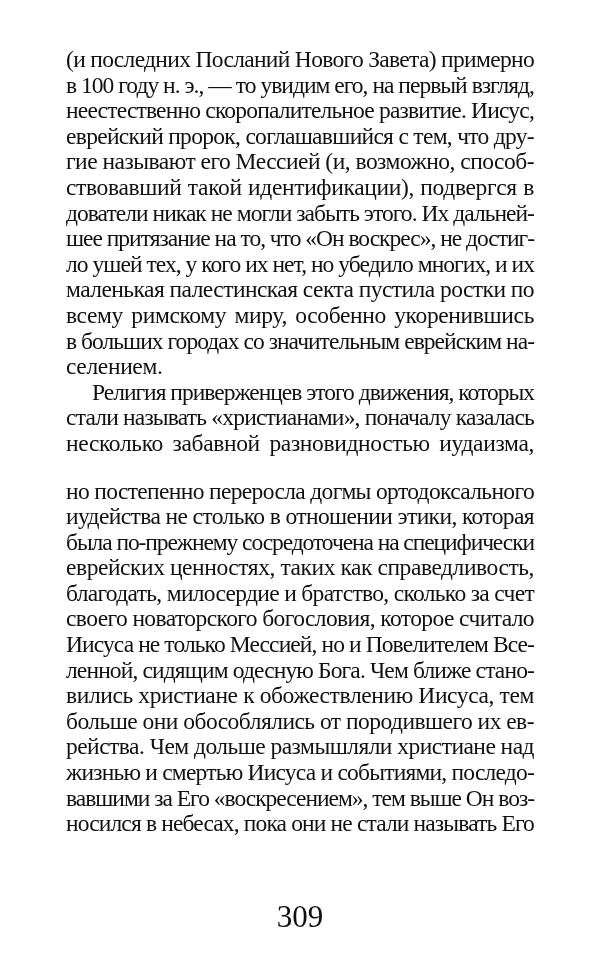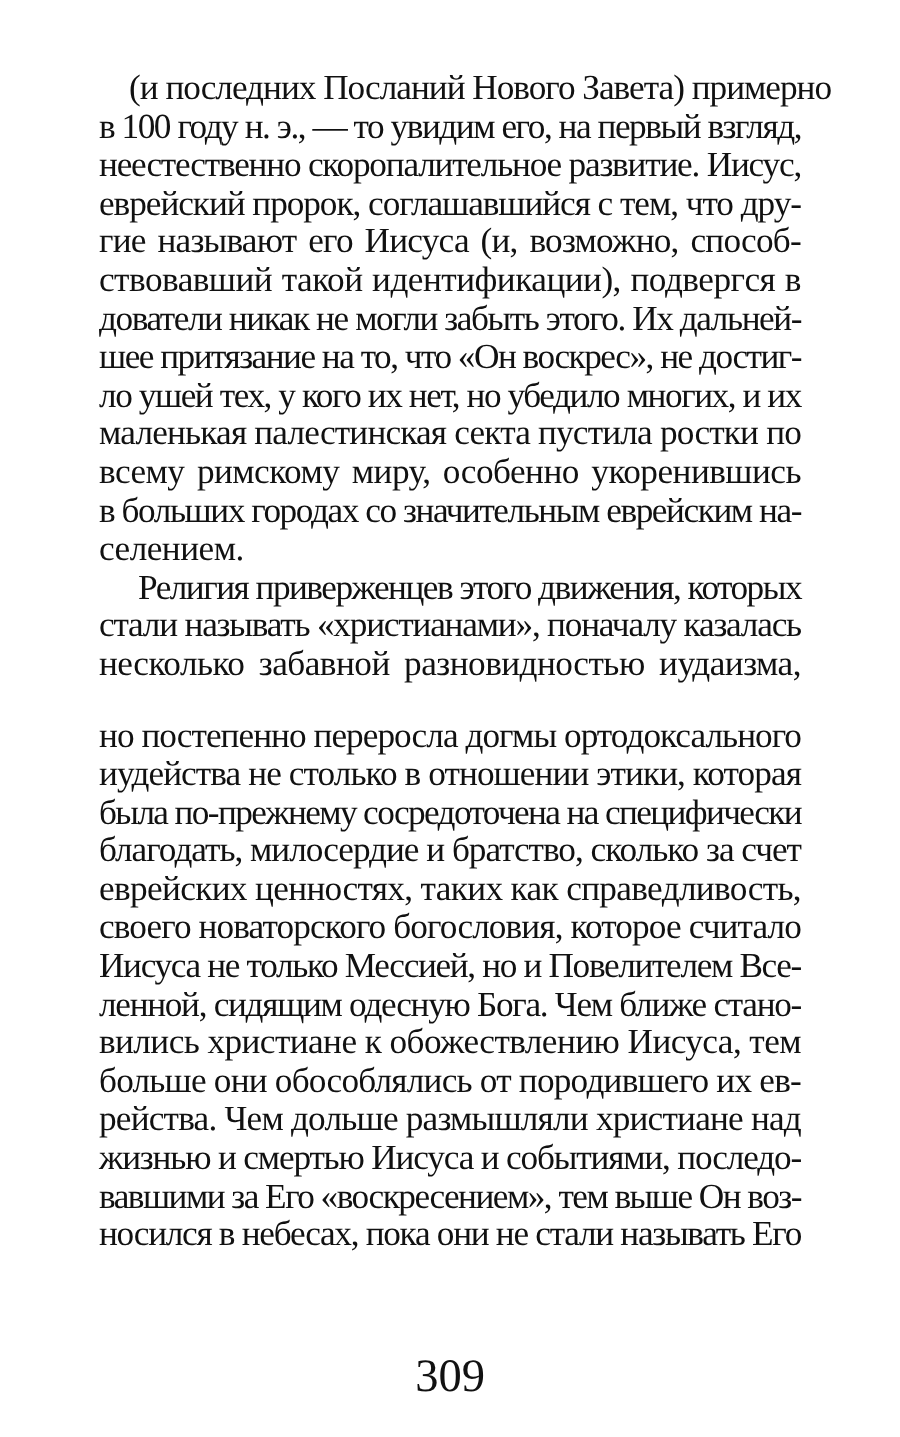--- a/index.html
+++ b/index.html
@@ -58,44 +58,44 @@
       padding-left: -4px;
     }
   </style>
 </head>
 <body>
 
 <div class="page">
   <div class="text-block">
 
     <div>
-      <span class="line" style="letter-spacing: -0.674306px; margin-left: 20px;">(и последних Посланий Нового Завета) примерно</span>
+      <span class="line" style="letter-spacing: -0.674306px;">(и последних Посланий Нового Завета) примерно</span>
       <span class="line" style="letter-spacing: -0.974099px;">в 100 году н. э., — то увидим его, на первый взгляд,</span>
       <span class="line" style="letter-spacing: -0.808112px;">неестественно скоропалительное развитие. Иисус,</span>
       <span class="line" style="letter-spacing: -0.695412px;">еврейский пророк, соглашавшийся с тем, что дру-</span>
-      <span class="line" style="letter-spacing: -0.514742px;">гие называют его Иисуса (и, возможно, способ-</span>
+      <span class="line" style="letter-spacing: -0.514742px;">гие называют его Мессией (и, возможно, способ-</span>
       <span class="line">ствовавший такой идентификации), подвергся в</span>
       <span class="line" style="letter-spacing: -0.958737px;">дователи никак не могли забыть этого. Их дальней-</span>
       <span class="line" style="letter-spacing: -1.00656px;">шее притязание на то, что «Он воскрес», не достиг-</span>
       <span class="line" style="letter-spacing: -0.954779px;">ло ушей тех, у кого их нет, но убедило многих, и их</span>
       <span class="line" style="letter-spacing: -0.546332px;">маленькая палестинская секта пустила ростки по</span>
       <span class="line">всему римскому миру, особенно укоренившись</span>
       <span class="line" style="letter-spacing: -0.959375px;">в больших городах со значительным еврейским на-</span>
       <span class="line last">селением.</span>
     </div>
 
     <div>
       <span class="line indent" style="letter-spacing: -1.00412px;">Религия приверженцев этого движения, которых</span>
       <span class="line" style="letter-spacing: -0.803457px;">стали называть «христианами», поначалу казалась</span>
       <span class="line">несколько забавной разновидностью иудаизма,</span>
       <span class="line" style="letter-spacing: -0.645139px; margin-top: 22px;">но постепенно переросла догмы ортодоксального</span>
       <span class="line" style="letter-spacing: -0.612633px;">иудейства не столько в отношении этики, которая</span>
       <span class="line" style="letter-spacing: -1.07962px;">была по-прежнему сосредоточена на специфически</span>
+      <span class="line" style="letter-spacing: -0.434918px;">еврейских ценностях, таких как справедливость,</span>
       <span class="line" style="letter-spacing: -0.678444px;">благодать, милосердие и братство, сколько за счет</span>
-      <span class="line" style="letter-spacing: -0.434918px;">еврейских ценностях, таких как справедливость,</span>
       <span class="line" style="letter-spacing: -0.589694px;">своего новаторского богословия, которое считало</span>
       <span class="line" style="letter-spacing: -0.896543px;">Иисуса не только Мессией, но и Повелителем Все-</span>
       <span class="line" style="letter-spacing: -0.865285px;">ленной, сидящим одесную Бога. Чем ближе стано-</span>
       <span class="line" style="letter-spacing: -0.383736px;">вились христиане к обожествлению Иисуса, тем</span>
       <span class="line" style="letter-spacing: -0.524653px;">больше они обособлялись от породившего их ев-</span>
       <span class="line" style="letter-spacing: -0.530753px;">рейства. Чем дольше размышляли христиане над</span>
       <span class="line" style="letter-spacing: -0.783681px;">жизнью и смертью Иисуса и событиями, последо-</span>
       <span class="line" style="letter-spacing: -1.01323px;">вавшими за Его «воскресением», тем выше Он воз-</span>
       <span class="line" style="letter-spacing: -0.855421px;">носился в небесах, пока они не стали называть Его</span>
     </div>

